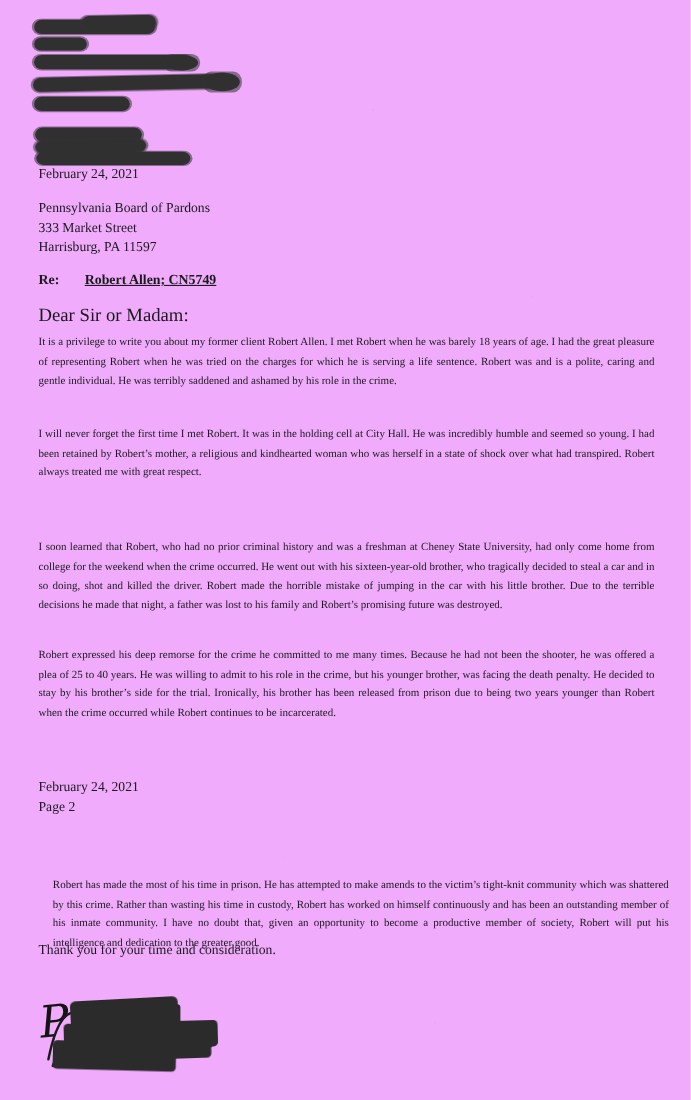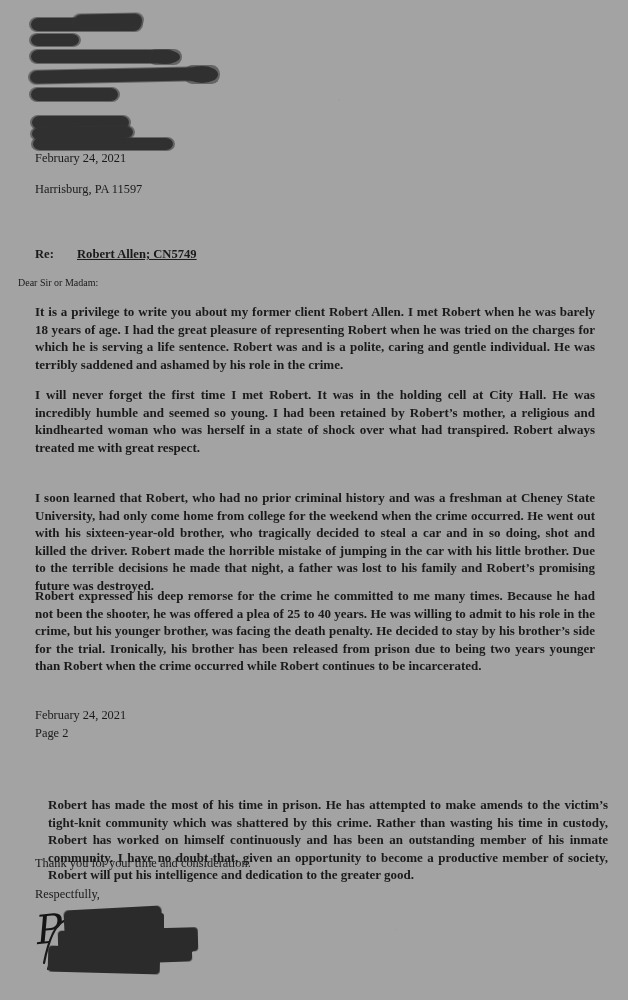--- a/index.html
+++ b/index.html
@@ -12,21 +12,21 @@
     height: 1000px;
     position: relative;
     overflow: hidden;
     font-family: "Liberation Serif", "DejaVu Serif", serif;
     color: #1a1a1a;
   }
 
   .page {
     position: absolute;
     inset: 0;
-    background: #a3a3a3;
+    background: #f0abfc;
   }
 
   
   .scan-noise {
     position: absolute;
     inset: 0;
     pointer-events: none;
     opacity: .5;
     background:
       radial-gradient(circle at 54% 10%, rgba(0,0,0,.035) 0 1px, transparent 1px),
@@ -67,45 +67,44 @@
     position: absolute;
     left: 35px;
     width: 560px;
   }
   .line {
     font-size: 12.4px;
     line-height: 17.6px;
     white-space: nowrap;
   }
   .para {
-    font-size: 13px;
+    font-size: 10px;
     line-height: 17.6px;
     text-align: justify;
     text-justify: inter-word;
     hyphens: none;
-    font-weight: bold;
   }
   .para.last-natural {
     text-align-last: left;
   }
 
   .re-line {
     position: absolute;
     left: 35px;
     font-size: 12.6px;
     font-weight: bold;
     white-space: nowrap;
   }
   .re-label { display: inline-block; width: 42px; }
   .re-subject { text-decoration: underline; text-align: center; }
 
   .salutation {
     position: absolute;
-    left: 18px;
-    font-size: 10px;
+    left: 35px;
+    font-size: 17px;
     white-space: nowrap;
   }
 
   
   .signature-area {
     position: absolute;
     left: 34px;
     top: 903px;
     width: 200px;
     height: 80px;
@@ -149,20 +148,22 @@
     <div class="redaction" style="left:32px; top:116px; width:97px; height:13px;"></div>
     <div class="redaction" style="left:32px; top:127px; width:101px; height:12px; transform:rotate(-1deg);"></div>
     <div class="redaction" style="left:33px; top:138px; width:140px; height:12px;"></div>
   </div>
 
   <div class="block" style="top:150px;">
     <div class="line">February 24, 2021</div>
   </div>
 
   <div class="block" style="top:181px;">
+    <div class="line">Pennsylvania Board of Pardons</div>
+    <div class="line">333 Market Street</div>
     <div class="line">Harrisburg, PA 11597</div>
   </div>
 
   <div class="re-line" style="top:247px;">
     <span class="re-label">Re:</span><span class="re-subject">Robert Allen; CN5749</span>
   </div>
 
   <div class="salutation" style="top:277px;">Dear Sir or Madam:</div>
 
   <div class="block" style="top:303px;">
@@ -187,23 +188,20 @@
   </div>
 
   <div class="block" style="top:796px;margin-left:13px;">
     <div class="para last-natural">Robert has made the most of his time in prison.  He has attempted to make amends to the victim’s tight-knit community which was shattered by this crime.  Rather than wasting his time in custody, Robert has worked on himself continuously and has been an outstanding member of his inmate community.  I have no doubt that, given an opportunity to become a productive member of society, Robert will put his intelligence and dedication to the greater good.</div>
   </div>
 
   <div class="block" style="top:855px;">
     <div class="line">Thank you for your time and consideration.</div>
   </div>
 
-  <div class="block" style="top:886px;">
-    <div class="line">Respectfully,</div>
-  </div>
 
   <div class="signature-area">
     <div class="sig-script">𝑃</div>
 
     <svg class="sig-curve" width="200" height="80" viewBox="0 0 200 80">
       <path d="M10 60 C 14 40, 20 22, 30 18 C 38 15, 40 26, 32 36 C 26 44, 18 52, 14 66" fill="none" stroke="#1a1a1a" stroke-width="2.2" stroke-linecap="round"></path>
       <path d="M36 58 C 48 30, 58 22, 64 34 C 70 46, 76 48, 84 34 C 92 20, 100 24, 104 38" fill="none" stroke="#1a1a1a" stroke-width="2" stroke-linecap="round"></path>
       <path d="M104 46 C 120 54, 142 56, 158 48" fill="none" stroke="#1a1a1a" stroke-width="1.8" stroke-linecap="round"></path>
     </svg>
 

